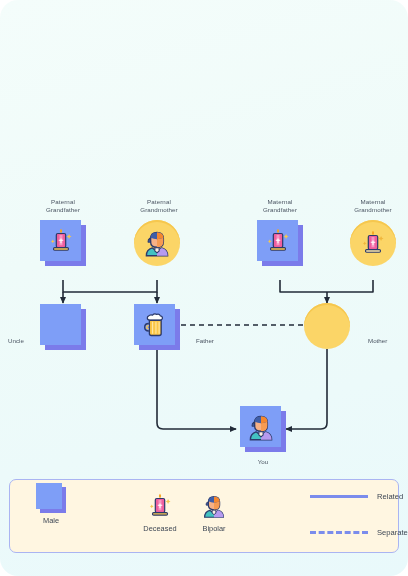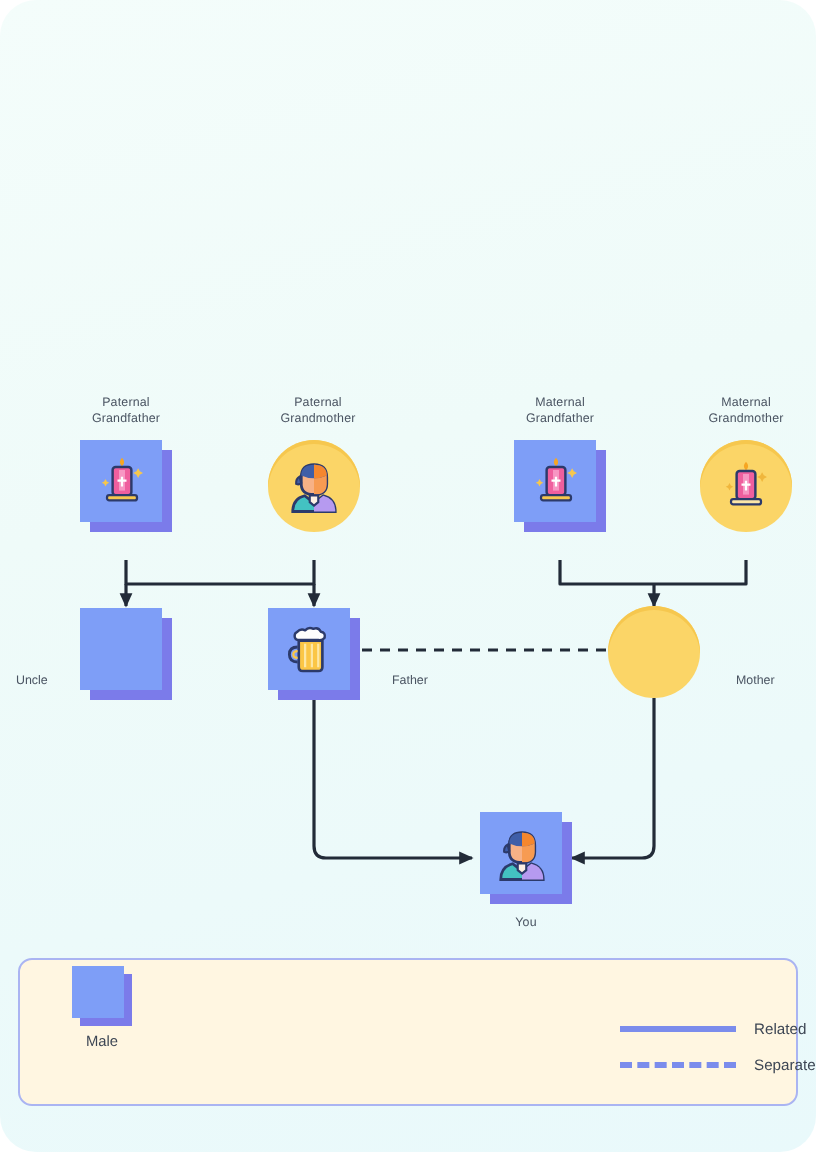--- a/index.html
+++ b/index.html
@@ -210,24 +210,49 @@
 
     <div class="lg-item" style="left:14px;top:3px;width:54px;">
       <div class="lg-sq">
         <div class="b"></div>
           <div class="f"></div>
       </div>
       <div class="lbl">Male</div>
     </div>
 
 
-
-
-
-    <div class="lg-line" style="left:300px;top:30px;">
+    <div class="lg-item" style="left:118px;top:11px;width:64px;">
+      <svg class="lg-ic" viewBox="0 0 32 32">
+        <path d="M16 3 q2.4 2.6 0 4.6 q-2.4-2 0-4.6z" fill="#f6a623"></path>
+        <rect x="11" y="8" width="10" height="15" rx="1.6" fill="#ef5f9e" stroke="#2c3a6b" stroke-width="1.3"></rect>
+        <rect x="14.4" y="9.6" width="3.2" height="11" fill="#f9a8cf" opacity=".75"></rect>
+        <path d="M16 13.2 v5.2 M13.6 15.2 h4.8" stroke="#fff" stroke-width="1.2"></path>
+        <rect x="8" y="23" width="16" height="2.8" rx="1.2" fill="#f6c74e" stroke="#2c3a6b" stroke-width="1.2"></rect>
+        <path d="M24.6 8.6 l.9 1.7 1.7.9-1.7.9-.9 1.7-.9-1.7-1.7-.9 1.7-.9z" fill="#f6c74e"></path>
+        <path d="M7.2 14.4 l.7 1.3 1.3.7-1.3.7-.7 1.3-.7-1.3-1.3-.7 1.3-.7z" fill="#f6c74e"></path>
+      </svg>
+      <div class="lbl">Deceased</div>
+    </div>
+
+    <div class="lg-item" style="left:176px;top:11px;width:56px;">
+      <svg class="lg-ic" viewBox="0 0 32 32">
+        <path d="M10 12 q0-6 6-6 q6 0 6 6 v3 q0 5-6 5 q-6 0-6-5z" fill="#f7b186" stroke="#2c3a6b" stroke-width="1.3"></path>
+        <path d="M16 6 q6 0 6 6 v3 q0 5-6 5z" fill="#f79b52"></path>
+        <path d="M10 11 q0-5 6-5 q6 0 6 5 q-3 1.4-6 1.4 q-3 0-6-1.4z" fill="#3f5ea8"></path>
+        <path d="M16 6 q6 0 6 5 q-3 1.4-6 1.4z" fill="#f5872e"></path>
+        <path d="M9.2 11.6 q-1.8 1-1.6 3.4 q1.4.6 2.4-.4z" fill="#3f5ea8" stroke="#2c3a6b" stroke-width="1"></path>
+        <path d="M6 28 q0-6 5.6-7.4 L16 24 l4.4-3.4 Q26 22 26 28z" fill="#43c2c2" stroke="#2c3a6b" stroke-width="1.3"></path>
+        <path d="M16 24 l4.4-3.4 Q26 22 26 28 h-10z" fill="#b69af0"></path>
+        <path d="M14 20.4 h4 v3.2 l-2 1.6-2-1.6z" fill="#fdf0e4" stroke="#2c3a6b" stroke-width="1"></path>
+      </svg>
+      <div class="lbl">Bipolar</div>
+    </div>
+
+
+    <div class="lg-line" style="left:300px;top:12px;">
       <span class="sample"></span>
       <span class="txt">Related</span>
     </div>
 
     <div class="lg-line" style="left:300px;top:48px;">
       <span class="sample dash"></span>
       <span class="txt">Separated</span>
     </div>
 
   </div>

